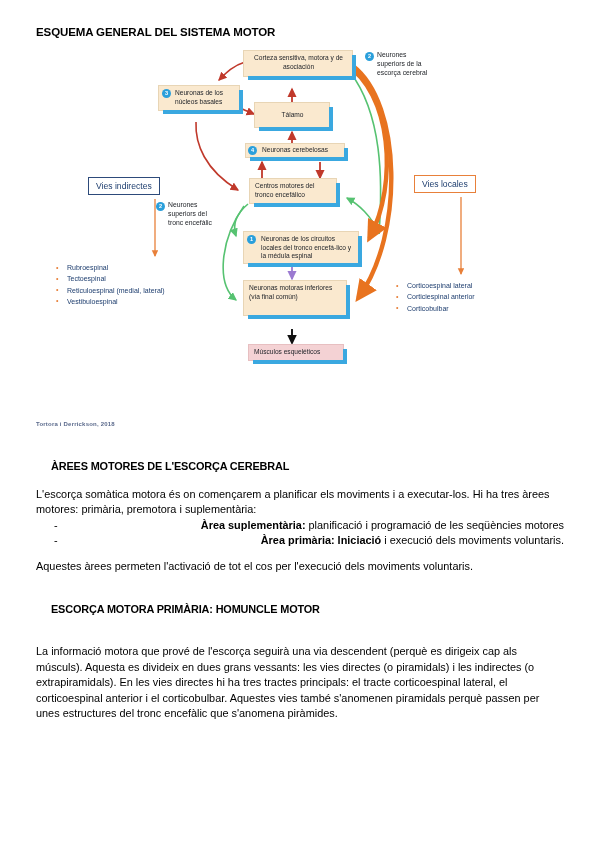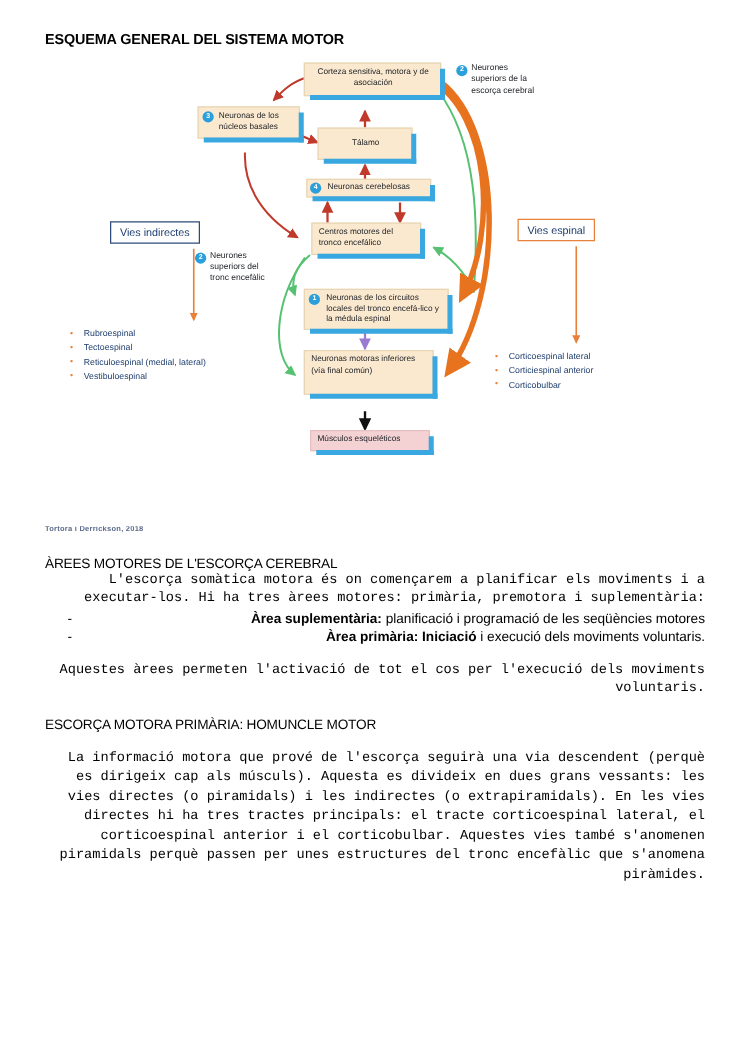--- a/index.html
+++ b/index.html
@@ -153,29 +153,28 @@
     position: absolute;
     left: 36px;
     top: 445px;
     width: 528px;
   }
   .blk { margin: 0 0 0 0; }
   p.para {
     font-size: 10.9px;
     line-height: 1.42;
     margin: 0;
-    text-align: right;
+    text-align: left;
     color: #000;
-    font-family: Liberation Mono, monospace;
   }
   .sec-head {
     font-size: 10.9px;
-    font-weight: normal;
+    font-weight: bold;
     letter-spacing: -0.15px;
-    margin: 0;
+    margin: 15px;
   }
   ul.dashlist {
     margin: 0;
     padding: 0 0 0 34px;
     list-style: none;
     text-align: right;
   }
   ul.dashlist li {
     font-size: 10.9px;
     line-height: 1.42;
@@ -294,21 +293,21 @@
     </div>
 
     <div class="badge" style="left:365px; top:8px;">2</div>
     <div class="sidelabel" style="left:377px; top:6px; width:58px;">Neurones superiors de la escorça cerebral</div>
 
     <div class="badge" style="left:156px; top:158px;">2</div>
     <div class="sidelabel" style="left:168px; top:156px; width:50px;">Neurones superiors del tronc encefàlic</div>
 
     <div class="routebox indirect" style="left:88px; top:133px;">Vies indirectes</div>
 
-    <div class="routebox direct" style="left:414px; top:131px;">Vies espinal</div>
+    <div class="routebox direct" style="left:414px; top:131px;">Vies locales</div>
 
     <div class="tractlist" style="left:56px; top:218px;">
       <ul>
         <li>Rubroespinal</li>
         <li>Tectoespinal</li>
         <li>Reticuloespinal (medial, lateral)</li>
         <li>Vestibuloespinal</li>
       </ul>
     </div>
 

